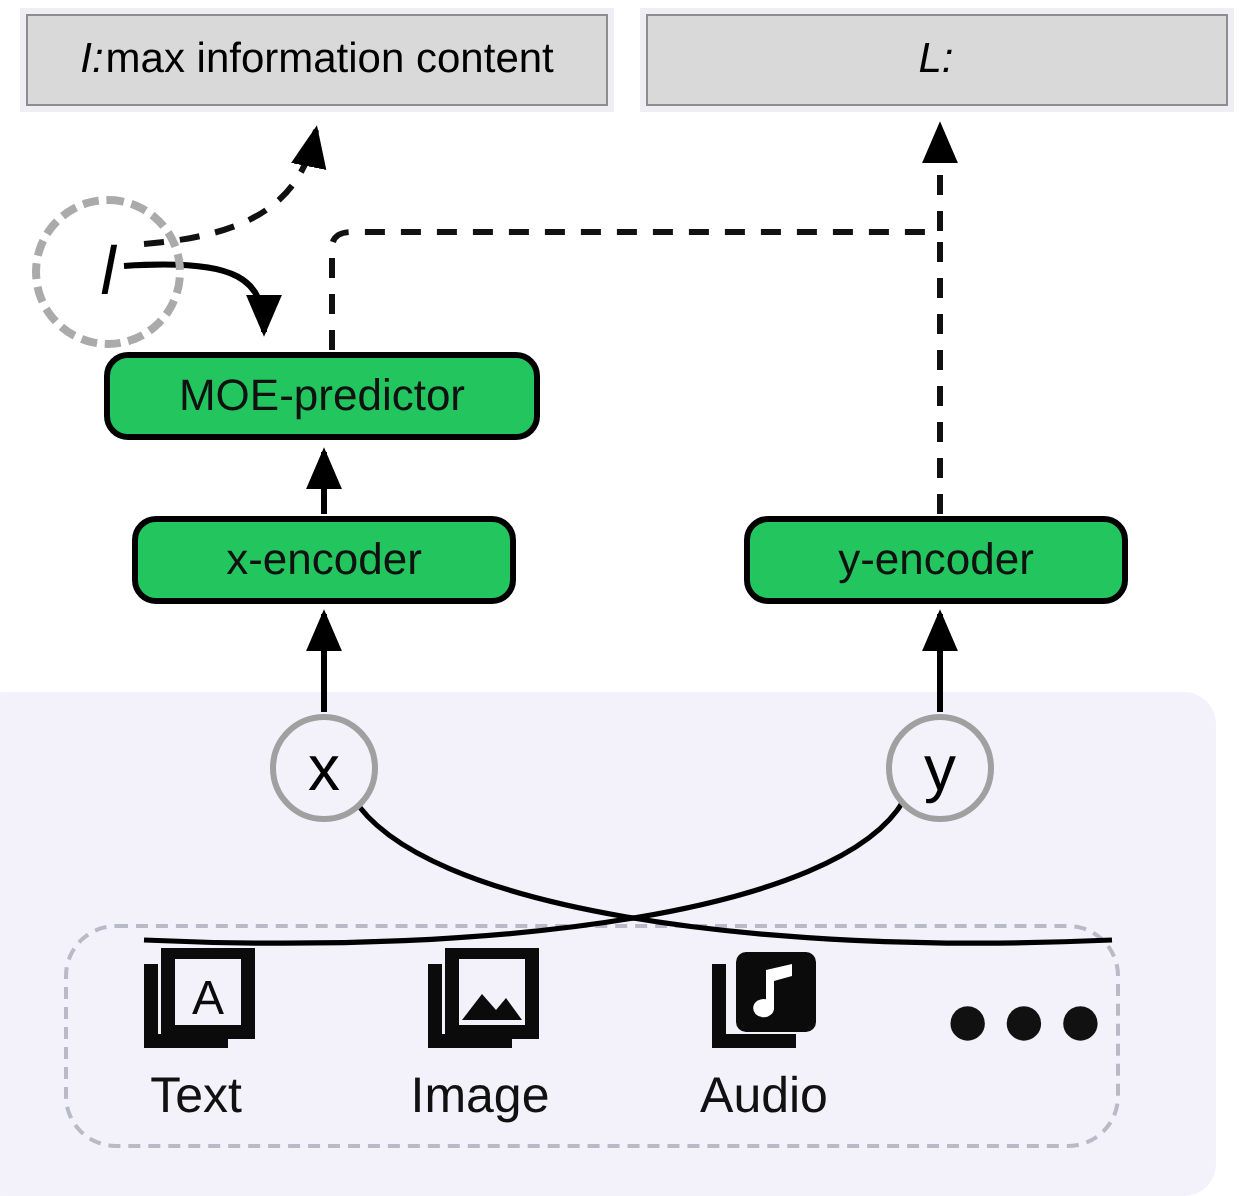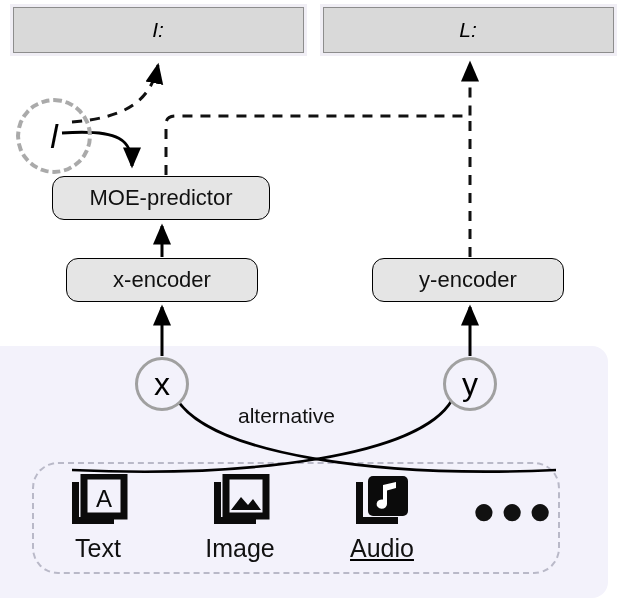--- a/index.html
+++ b/index.html
@@ -36,22 +36,22 @@
     font-weight: 500;
     margin-right: 1px;
   }
   #obj-info  { left: 13px;  top: 7px; width: 291px; height: 46px; }
   #obj-loss  { left: 323px; top: 7px; width: 291px; height: 46px; }
 
   
   .mod-box {
     position: absolute;
     box-sizing: border-box;
-    background: #e5e5e5;
-    border: 1px solid #000000;
+    background: #22c55e;
+    border: 3px solid #000000;
     border-radius: 12px;
     display: flex;
     align-items: center;
     justify-content: center;
     color: #111111;
     font-size: 22px;
     white-space: nowrap;
   }
   #mod-moe { left: 52px;  top: 176px; width: 218px; height: 44px; }
   #mod-xenc{ left: 66px;  top: 258px; width: 192px; height: 44px; }
@@ -86,21 +86,21 @@
   }
   .modality .glyph { height: 58px; display:block; }
   .modality .mlabel {
     font-size: 25px;
     color: #111111;
     margin-top: 2px;
     display: block;
   }
   #mod-text  { left: 43px; }
   #mod-image { left: 185px; }
-  #mod-audio { left: 327px; text-decoration: underline; }
+  #mod-audio { left: 327px; }
   #mod-dots  {
     position: absolute;
     left: 466px;
     top: 500px;
     width: 96px;
     text-align: center;
     font-size: 40px;
     line-height: 20px;
     letter-spacing: 4px;
     color: #111111;
@@ -191,20 +191,21 @@
     <path d="M 166 175 L 166 124 Q 166 116, 176 116 L 470 116 L 470 63" fill="none" stroke="#111" stroke-width="3" stroke-dasharray="10 8" marker-end="url(#ah)"></path>
 
     <path d="M 470 257 L 470 120" fill="none" stroke="#111" stroke-width="3" stroke-dasharray="10 8"></path>
 
     <path d="M 176 398 C 210 455, 380 478, 556 470" fill="none" stroke="#000" stroke-width="2.6"></path>
     <path d="M 452 400 C 420 456, 250 478, 72 470" fill="none" stroke="#000" stroke-width="2.6"></path>
   </svg>
 
   <div class="obj-box" id="obj-info">
     <span class="sym">I:</span>
+      <span> max information content</span>
   </div>
 
   <div class="obj-box" id="obj-loss">
     <span class="sym">L:</span>
   </div>
 
   <div id="latent">
     <span>l</span>
   </div>
 
@@ -218,21 +219,20 @@
     <span>x-encoder</span>
   </div>
 
   <div class="node" id="node-x">
     <span>x</span>
   </div>
   <div class="node" id="node-y">
     <span>y</span>
   </div>
 
-  <div id="alt-label">alternative</div>
 
   <div class="modality" id="mod-text">
     <span class="glyph">
       <svg width="60" height="58" viewBox="0 0 60 58" xmlns="http://www.w3.org/2000/svg">
         <path d="M4 8 L4 50 L46 50 L46 43 L11 43 L11 8 Z" fill="#0b0b0b"></path>
         <rect x="16" y="2" width="40" height="40" fill="none" stroke="#0b0b0b" stroke-width="7"></rect>
         <text x="36" y="33" font-family="'Liberation Sans', sans-serif" font-size="24" text-anchor="middle" fill="#0b0b0b">A</text>
       </svg>
     </span>
     <span class="mlabel">Text</span>

